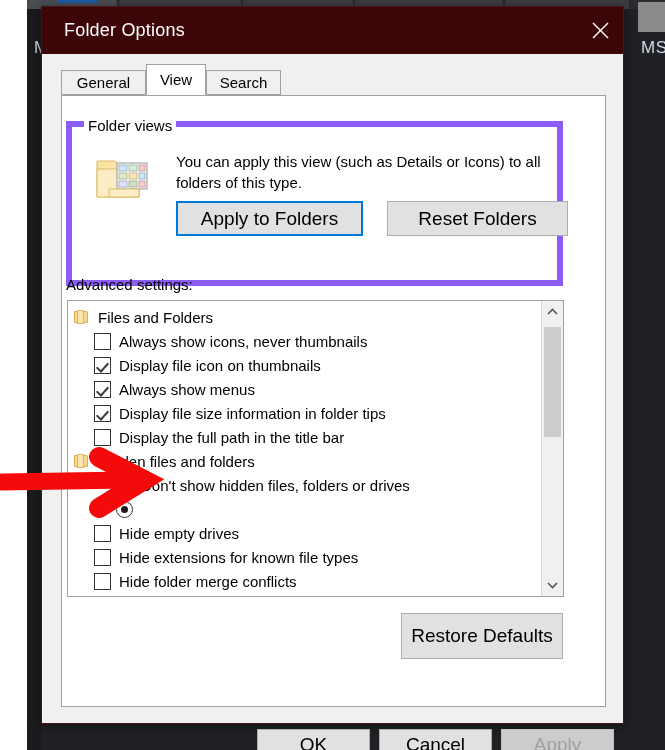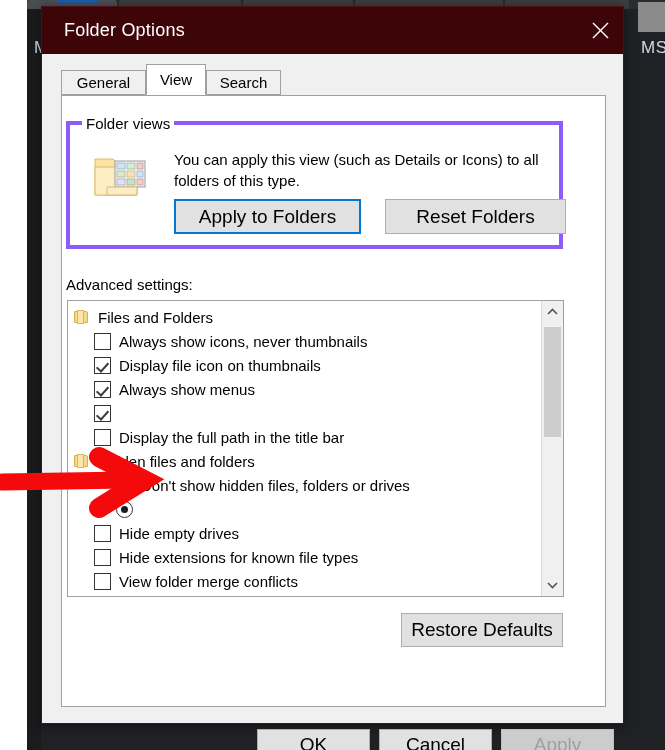--- a/index.html
+++ b/index.html
@@ -176,22 +176,22 @@
     border: 1px solid #a0a0a0;
     box-sizing: border-box;
   }
 
   
   .groupbox {
     position: absolute;
     left: 24px;
     top: 67px;
     width: 497px;
-    height: 128px;
-    border: 4px solid #8b5cf6;
+    height: 165px;
+    border: 6px solid #8b5cf6;
     box-sizing: border-box;
   }
   .group-legend {
     position: absolute;
     left: 12px;
     top: -10px;
     background: #ffffff;
     padding: 0 4px;
     font-size: 15px;
     color: #000000;
@@ -384,21 +384,21 @@
     height: 110px;
     background: #cdcdcd;
     cursor: default;
   }
 
   .btn-restore {
     position: absolute;
     left: 359px;
     top: 559px;
     width: 162px;
-    height: 34px;
+    height: 46px;
   }
 
   
   .btn-ok {
     position: absolute;
     left: 215px;
     top: 675px;
     width: 113px;
     height: 32px;
   }
@@ -519,20 +519,21 @@
             <div class="row opt-row">
               <span class="checkbox checked"></span>
               <span>Display file icon on thumbnails</span>
             </div>
             <div class="row opt-row">
               <span class="checkbox checked"></span>
               <span>Always show menus</span>
             </div>
             <div class="row opt-row">
               <span class="checkbox checked"></span>
+              <span>Display file size information in folder tips</span>
             </div>
             <div class="row opt-row">
               <span class="checkbox"></span>
               <span>Display the full path in the title bar</span>
             </div>
             <div class="row group-row">
               <span class="folder-sm">
                 <span class="back"></span>
                 <span class="front"></span>
               </span>
@@ -548,21 +549,21 @@
             <div class="row opt-row">
               <span class="checkbox"></span>
               <span>Hide empty drives</span>
             </div>
             <div class="row opt-row">
               <span class="checkbox"></span>
               <span>Hide extensions for known file types</span>
             </div>
             <div class="row opt-row">
               <span class="checkbox"></span>
-              <span>View folder merge conflicts</span>
+              <span>Hide folder merge conflicts</span>
             </div>
             <div class="row opt-row">
               <span class="checkbox"></span>
               <span>Hide protected operating system files (Recommended)</span>
             </div>
           </div>
 
         <div class="scrollbar">
           <div class="sb-arrow up">
             <svg width="11" height="8" viewBox="0 0 11 8" aria-hidden="true">

